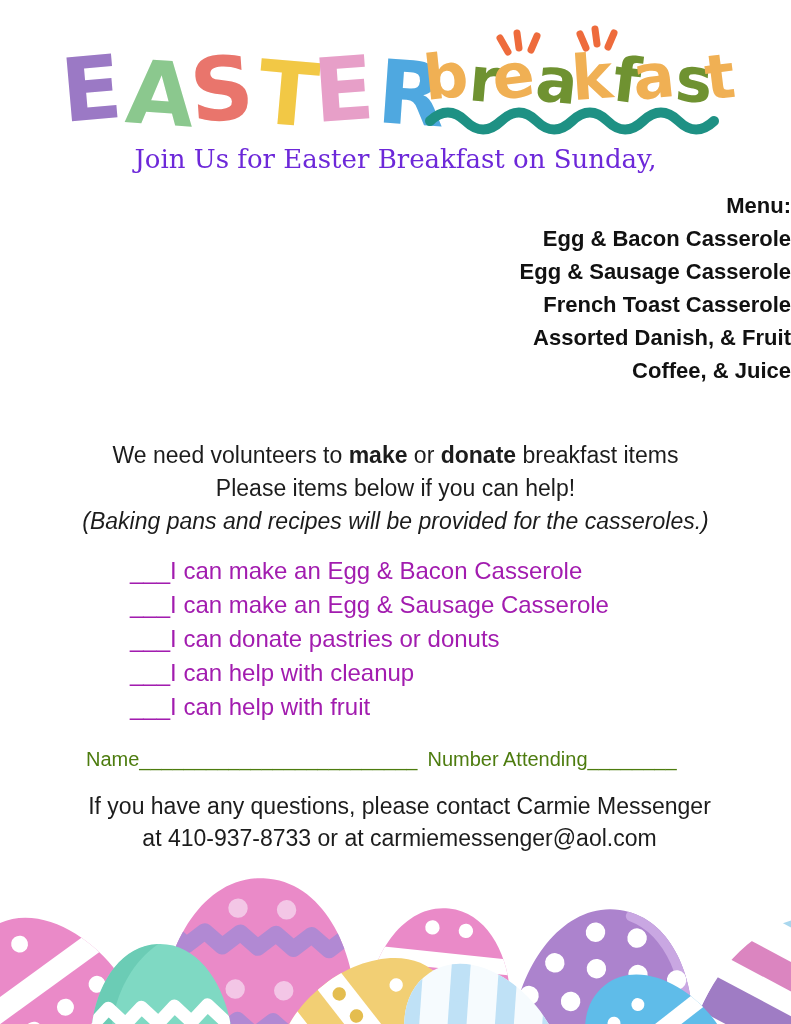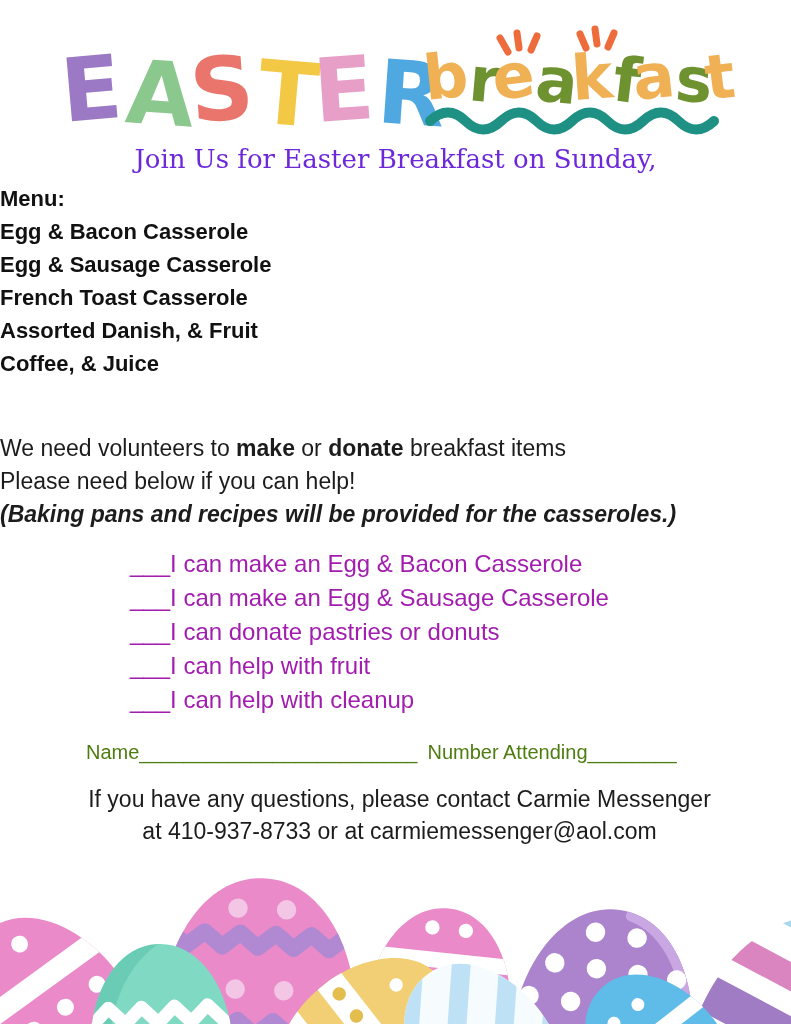--- a/index.html
+++ b/index.html
@@ -13,34 +13,34 @@
   }
   .title-svg{display:block;margin:0;}
   .intro{
     text-align:center;
     font-family:"DejaVu Serif","Liberation Serif",serif;
     font-size:26px;line-height:35px;
     color:#6d28d9;
     margin-top:2px;
   }
   .menu{
-    text-align:left;
+    text-align:right;
     font-weight:bold;
-    margin-top:6px;
+    margin-top:13px;
   }
   .menu-heading{font-size:22px;line-height:32px;}
   .menu-item{font-size:22px;line-height:33px;}
   .volunteer{
-    text-align:left;
+    text-align:center;
     font-size:23px;line-height:33px;
     color:#1c1c1c;
     margin-top:52px;
   }
   .volunteer b{font-weight:bold;}
-  .volunteer .italic{font-style:italic;font-weight:bold;}
+  .volunteer .italic{font-style:italic;}
   .checklist{
     margin-top:16px;
     margin-left:130px;
     font-size:24px;line-height:34px;
     color:#a21caf;
   }
   .form-row{
     margin-top:20px;
     margin-left:86px;
     font-size:20px;line-height:30px;
@@ -95,30 +95,30 @@
     <div class="menu-item">Egg &amp; Sausage Casserole</div>
     <div class="menu-item">French Toast Casserole</div>
     <div class="menu-item">Assorted Danish, &amp; Fruit</div>
     <div class="menu-item">Coffee, &amp; Juice</div>
   </div>
 
   <div class="volunteer">
     <div>
       <span>We need volunteers to </span><b>make</b><span> or </span><b>donate</b><span> breakfast items</span>
     </div>
-    <div>Please need below if you can help!</div>
+    <div>Please items below if you can help!</div>
     <div class="italic">(Baking pans and recipes will be provided for the casseroles.)</div>
   </div>
 
   <div class="checklist">
     <div>___I can make an Egg &amp; Bacon Casserole</div>
     <div>___I can make an Egg &amp; Sausage Casserole</div>
     <div>___I can donate pastries or donuts</div>
+    <div>___I can help with cleanup</div>
     <div>___I can help with fruit</div>
-    <div>___I can help with cleanup</div>
   </div>
 
   <div class="form-row">
     <span>Name_________________________</span><span class="gap"></span><span>Number Attending________</span>
   </div>
 
   <div class="contact">
     <div>If you have any questions, please contact Carmie Messenger</div>
     <div>at 410-937-8733 or at carmiemessenger@aol.com</div>
   </div>

